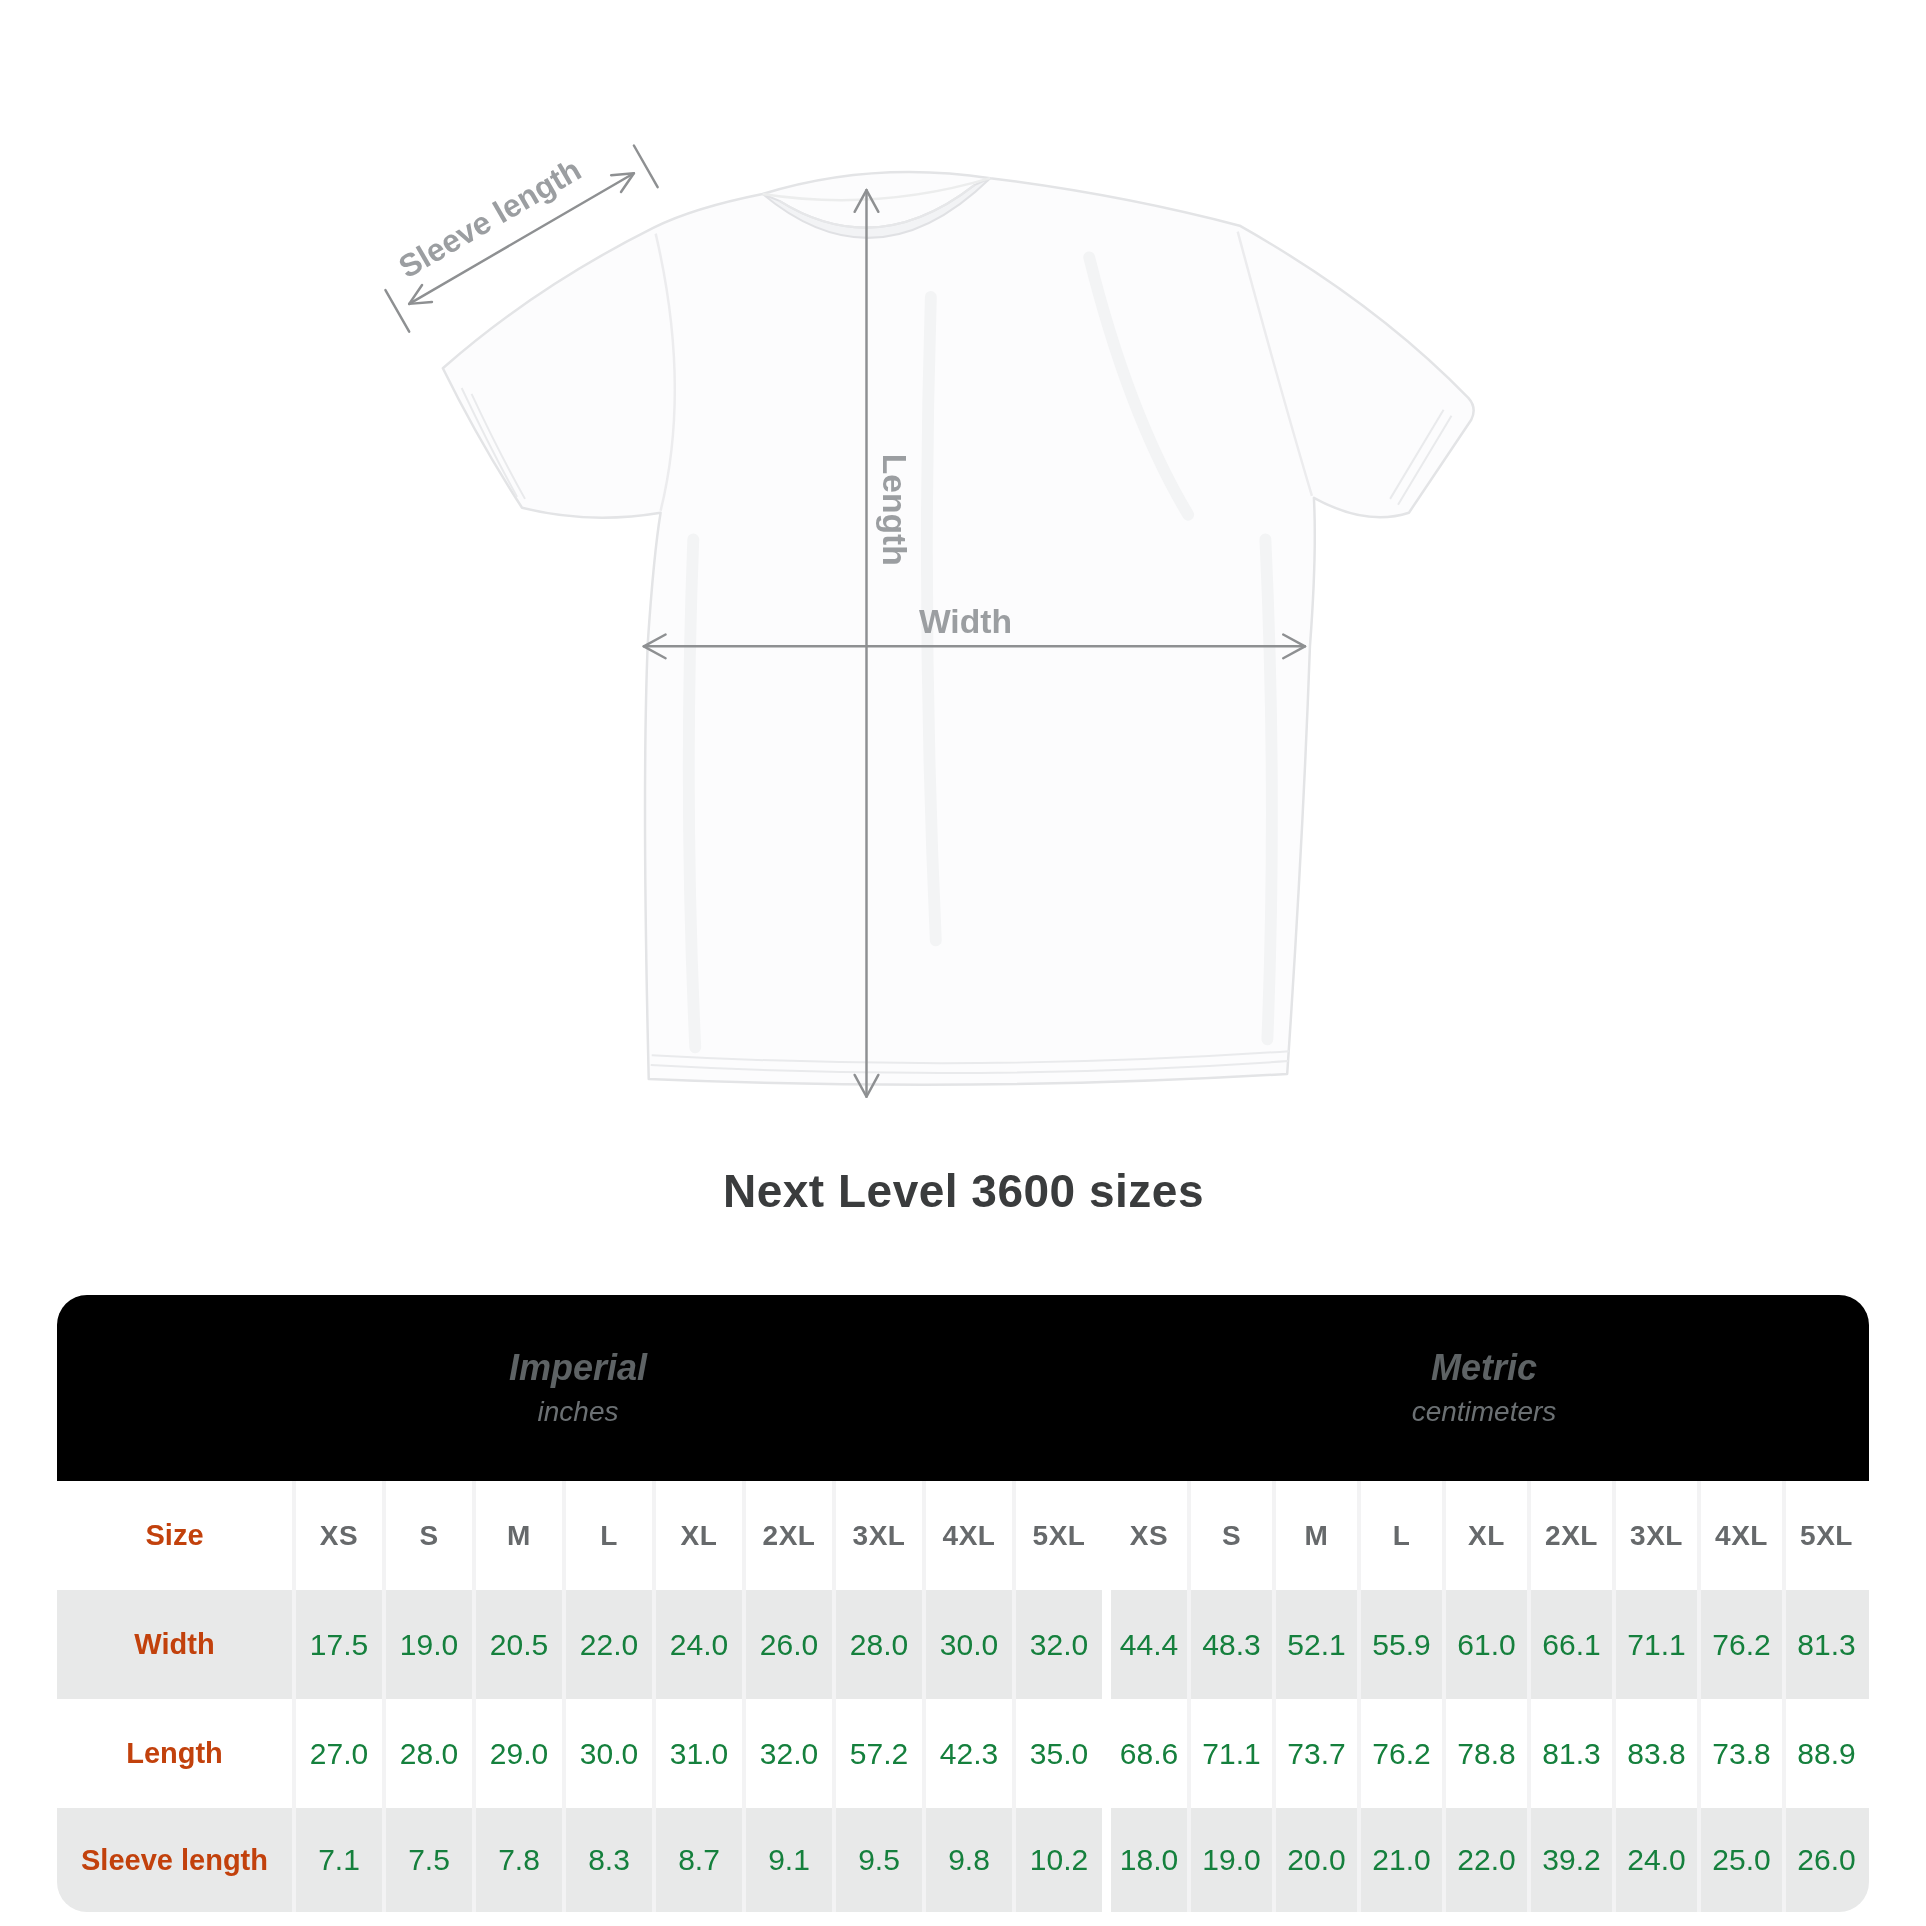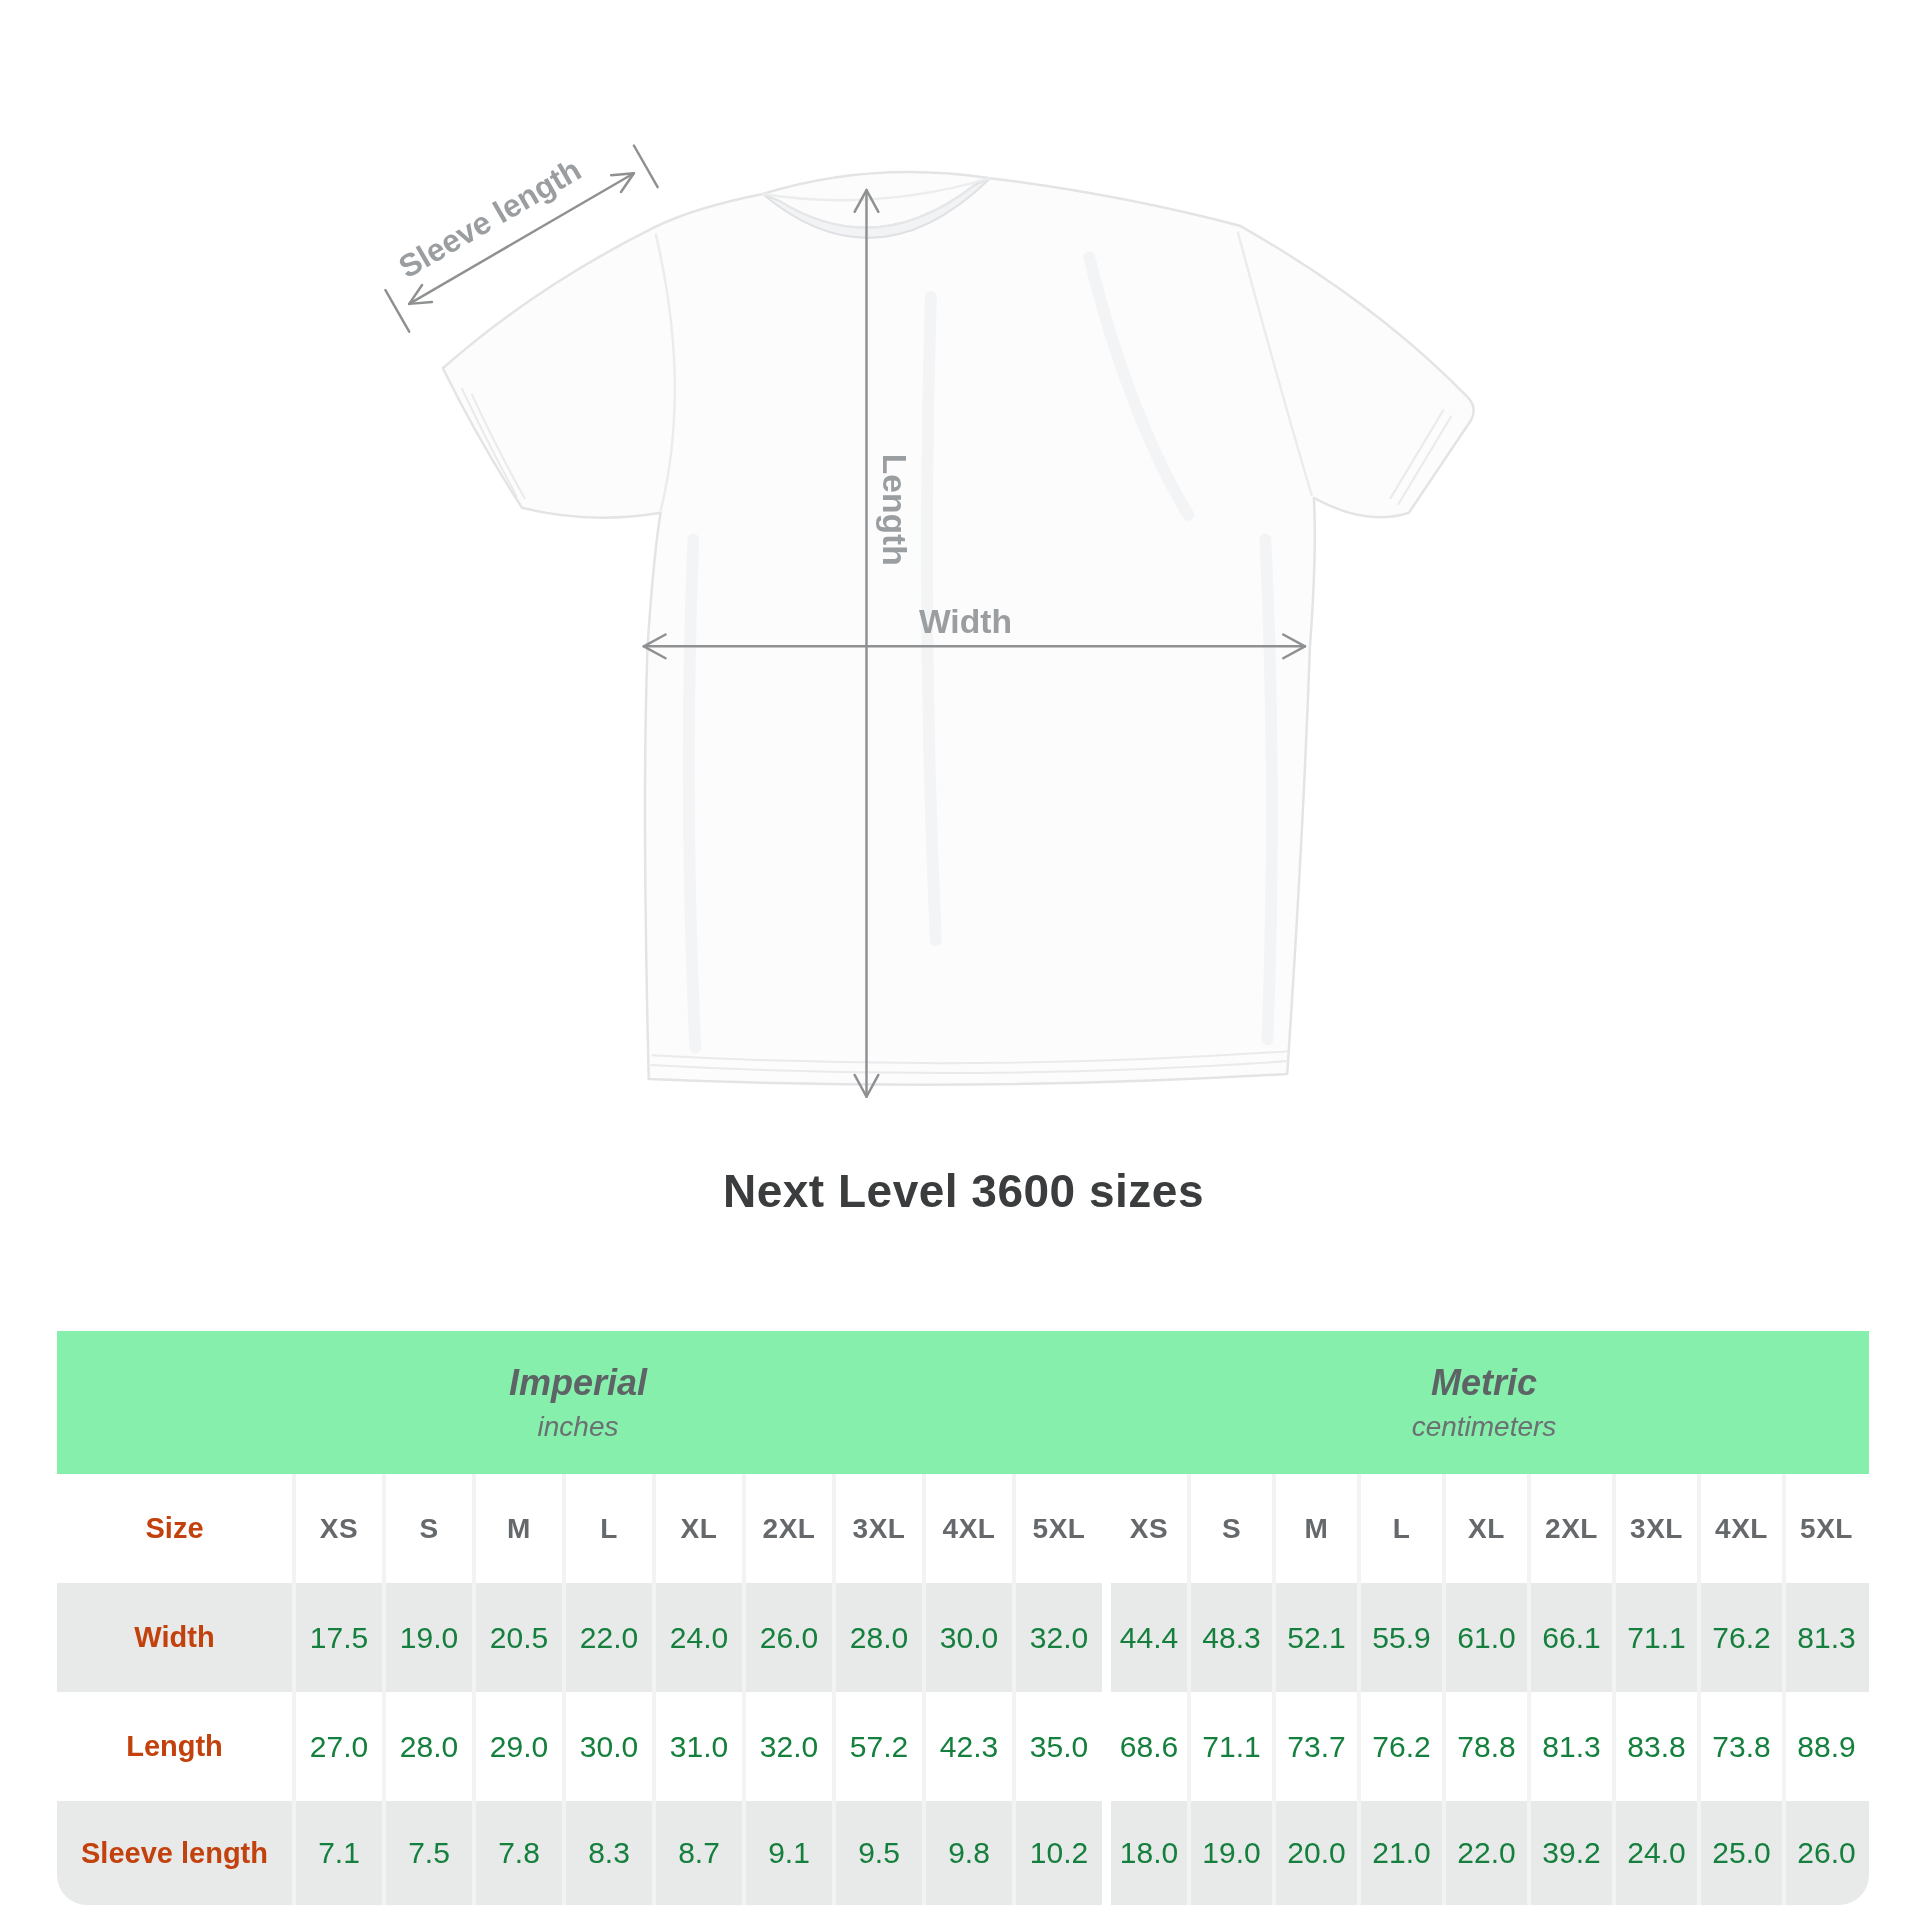--- a/index.html
+++ b/index.html
@@ -10,21 +10,21 @@
   .diagram-svg{position:absolute;left:0;top:0;}
 
   
   .page-title{position:absolute;left:0;top:1164px;width:100%;text-align:center;
     font-size:46px;font-weight:700;color:#3a3c3d;letter-spacing:0.5px;}
   .page-subtitle{position:absolute;left:0;top:1220px;width:100%;text-align:center;
     font-size:29px;font-style:italic;color:#7a7d7f;}
 
   
   .size-table{position:absolute;left:57px;top:1295px;width:1812px;border-radius:30px;overflow:hidden;}
-  .band{height:143px;background:#86efac;display:grid;grid-template-columns:1042px 770px;margin-top:36px;}
+  .band{height:186px;background:#000000;display:grid;grid-template-columns:1042px 770px;}
   .band .group{display:flex;flex-direction:column;align-items:center;justify-content:center;gap:12px;}
   .group-label{font-size:36px;font-weight:700;font-style:italic;color:#5e6365;line-height:1;}
   .group-sublabel{font-size:28px;font-style:italic;color:#6b7073;line-height:1;}
 
   .trow{display:grid;grid-template-columns:235px repeat(9,90px) repeat(9,85px);
         height:109px;background:#ffffff;}
   .trow.alt{background:#e8e9e9;}
   .trow.last{height:104px;}
   .cell{display:flex;align-items:center;justify-content:center;box-sizing:border-box;}
   .data-cell{border-left:4px solid #f3f3f4;}

